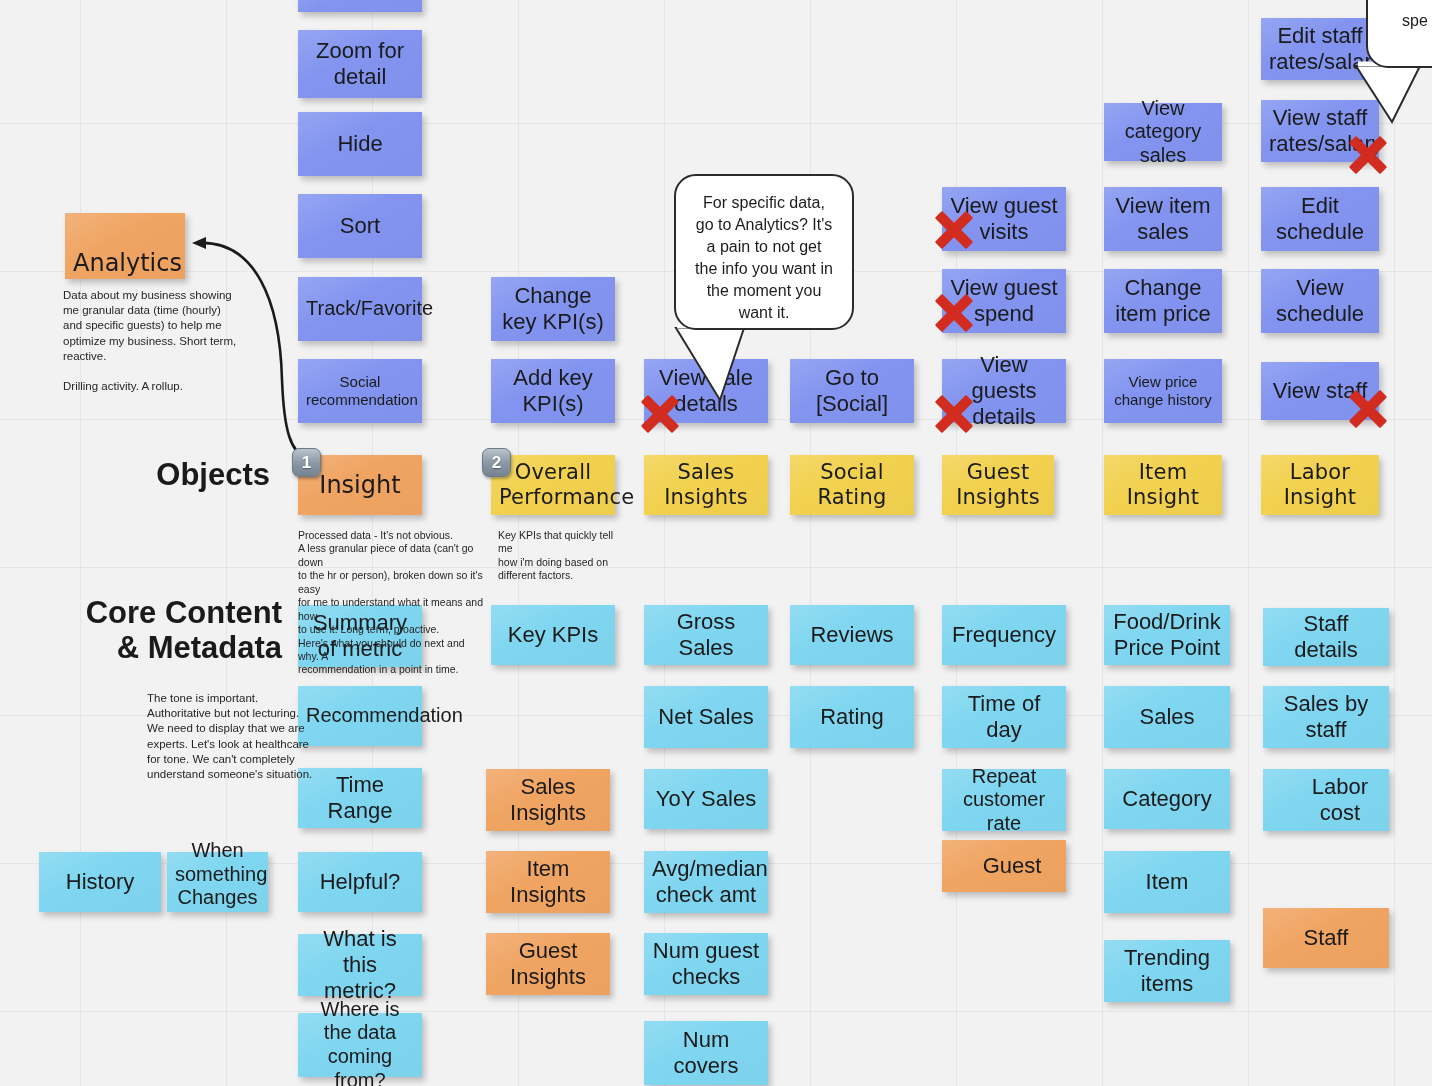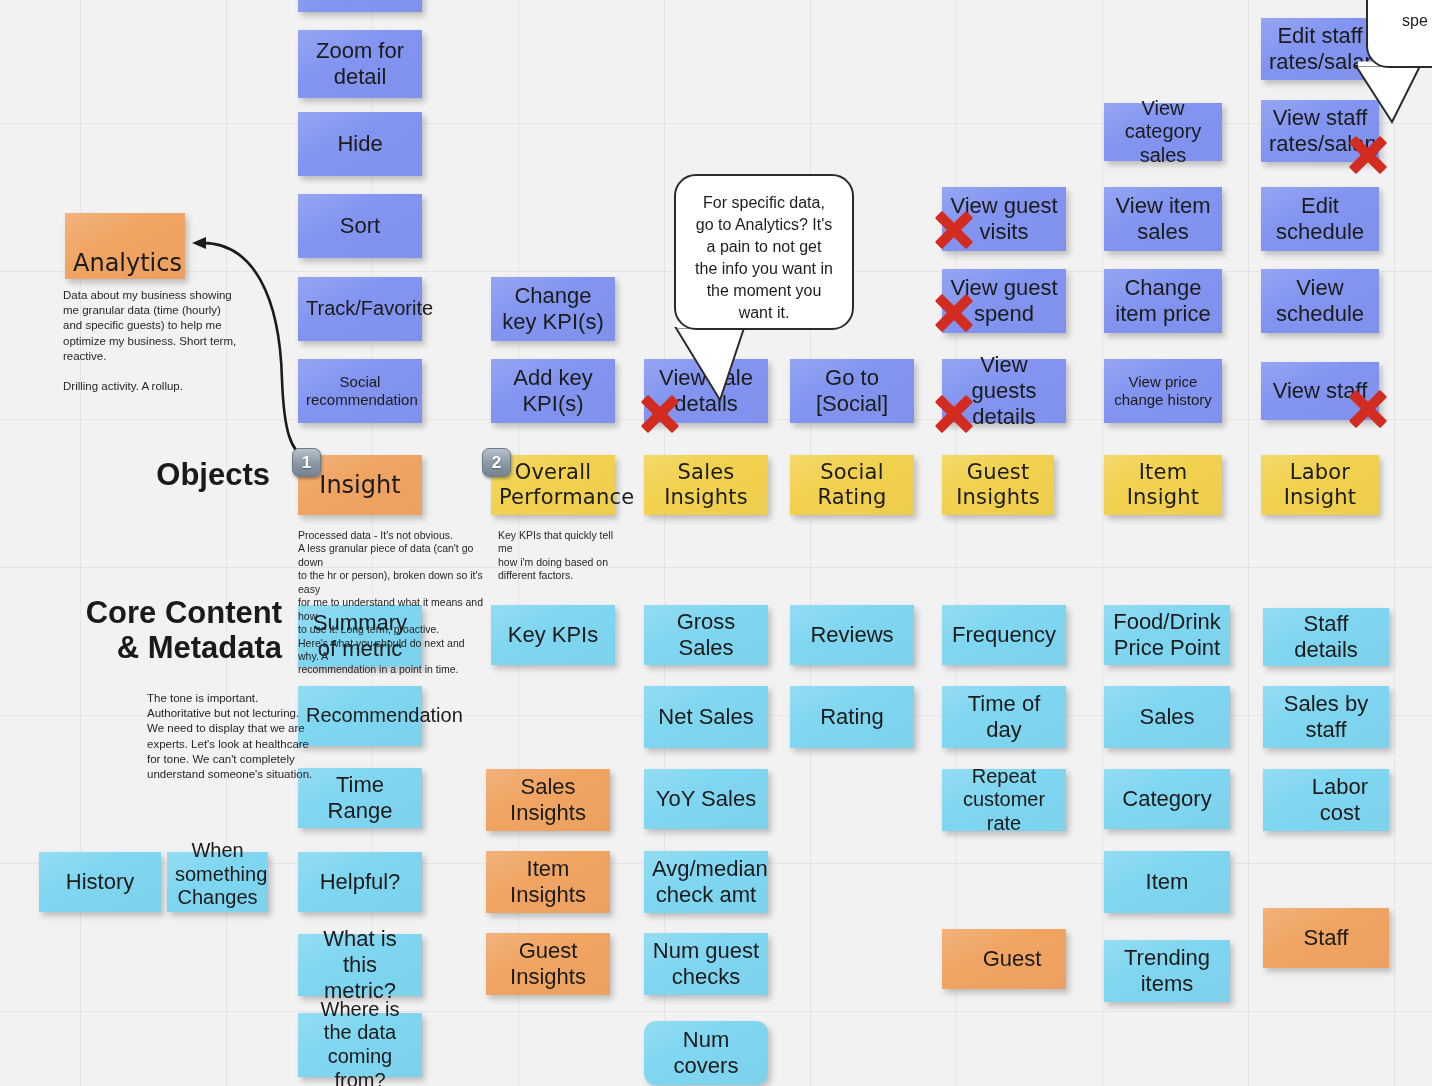--- a/index.html
+++ b/index.html
@@ -325,41 +325,41 @@
   </div>
 <div class="note c-blue f-lg" style="left:644px; top:769px; width:124px; height:60px;">
   <span>YoY Sales</span>
   </div>
 <div class="note c-blue f-lg" style="left:644px; top:851px; width:124px; height:62px;">
   <span>Avg/median check amt</span>
   </div>
 <div class="note c-blue f-lg" style="left:644px; top:933px; width:124px; height:62px;">
   <span>Num guest checks</span>
   </div>
-<div class="note c-blue f-lg" style="left:644px; top:1021px; width:124px; height:64px;border-radius:12px;">
+<div class="note c-blue f-lg" style="left:644px; top:1021px; width:124px; height:64px;">
   <span>Num covers</span>
   </div>
 
 <div class="note c-blue f-lg" style="left:790px; top:605px; width:124px; height:60px;">
   <span>Reviews</span>
   </div>
 <div class="note c-blue f-lg" style="left:790px; top:686px; width:124px; height:62px;">
   <span>Rating</span>
   </div>
 
 <div class="note c-blue f-lg" style="left:942px; top:605px; width:124px; height:60px;">
   <span>Frequency</span>
   </div>
 <div class="note c-blue f-lg" style="left:942px; top:686px; width:124px; height:62px;">
   <span>Time of day</span>
   </div>
 <div class="note c-blue f-md" style="left:942px; top:769px; width:124px; height:62px;">
   <span>Repeat customer rate</span>
   </div>
-<div class="note c-orange f-lg" style="left:942px; top:929px; width:124px; height:60px;padding-left:24px;">
+<div class="note c-orange f-lg" style="left:942px; top:840px; width:124px; height:52px;padding-left:24px;">
   <span>Guest</span>
   </div>
 
 <div class="note c-blue f-lg" style="left:1104px; top:605px; width:126px; height:60px;">
   <span>Food/Drink Price Point</span>
   </div>
 <div class="note c-blue f-lg" style="left:1104px; top:686px; width:126px; height:62px;">
   <span>Sales</span>
   </div>
 <div class="note c-blue f-lg" style="left:1104px; top:769px; width:126px; height:60px;">

